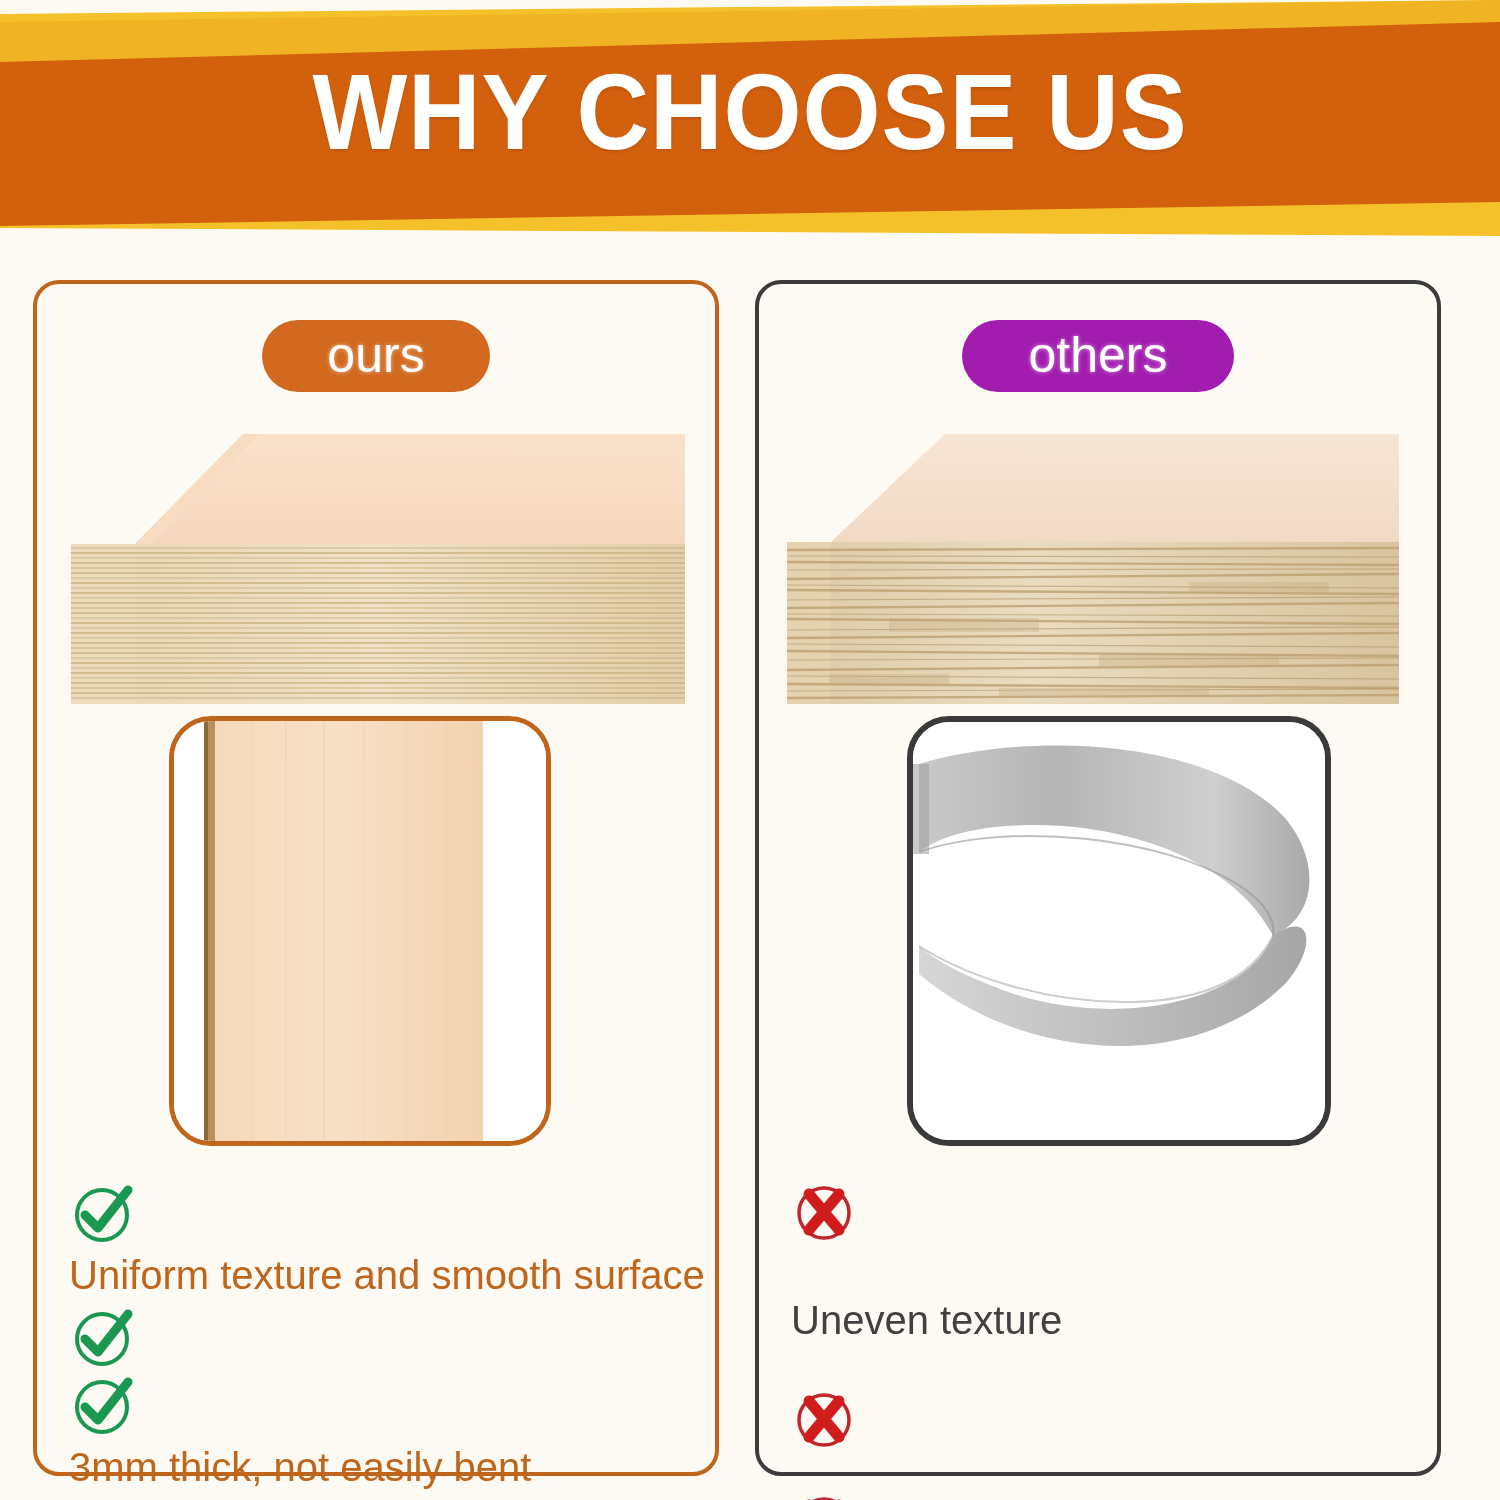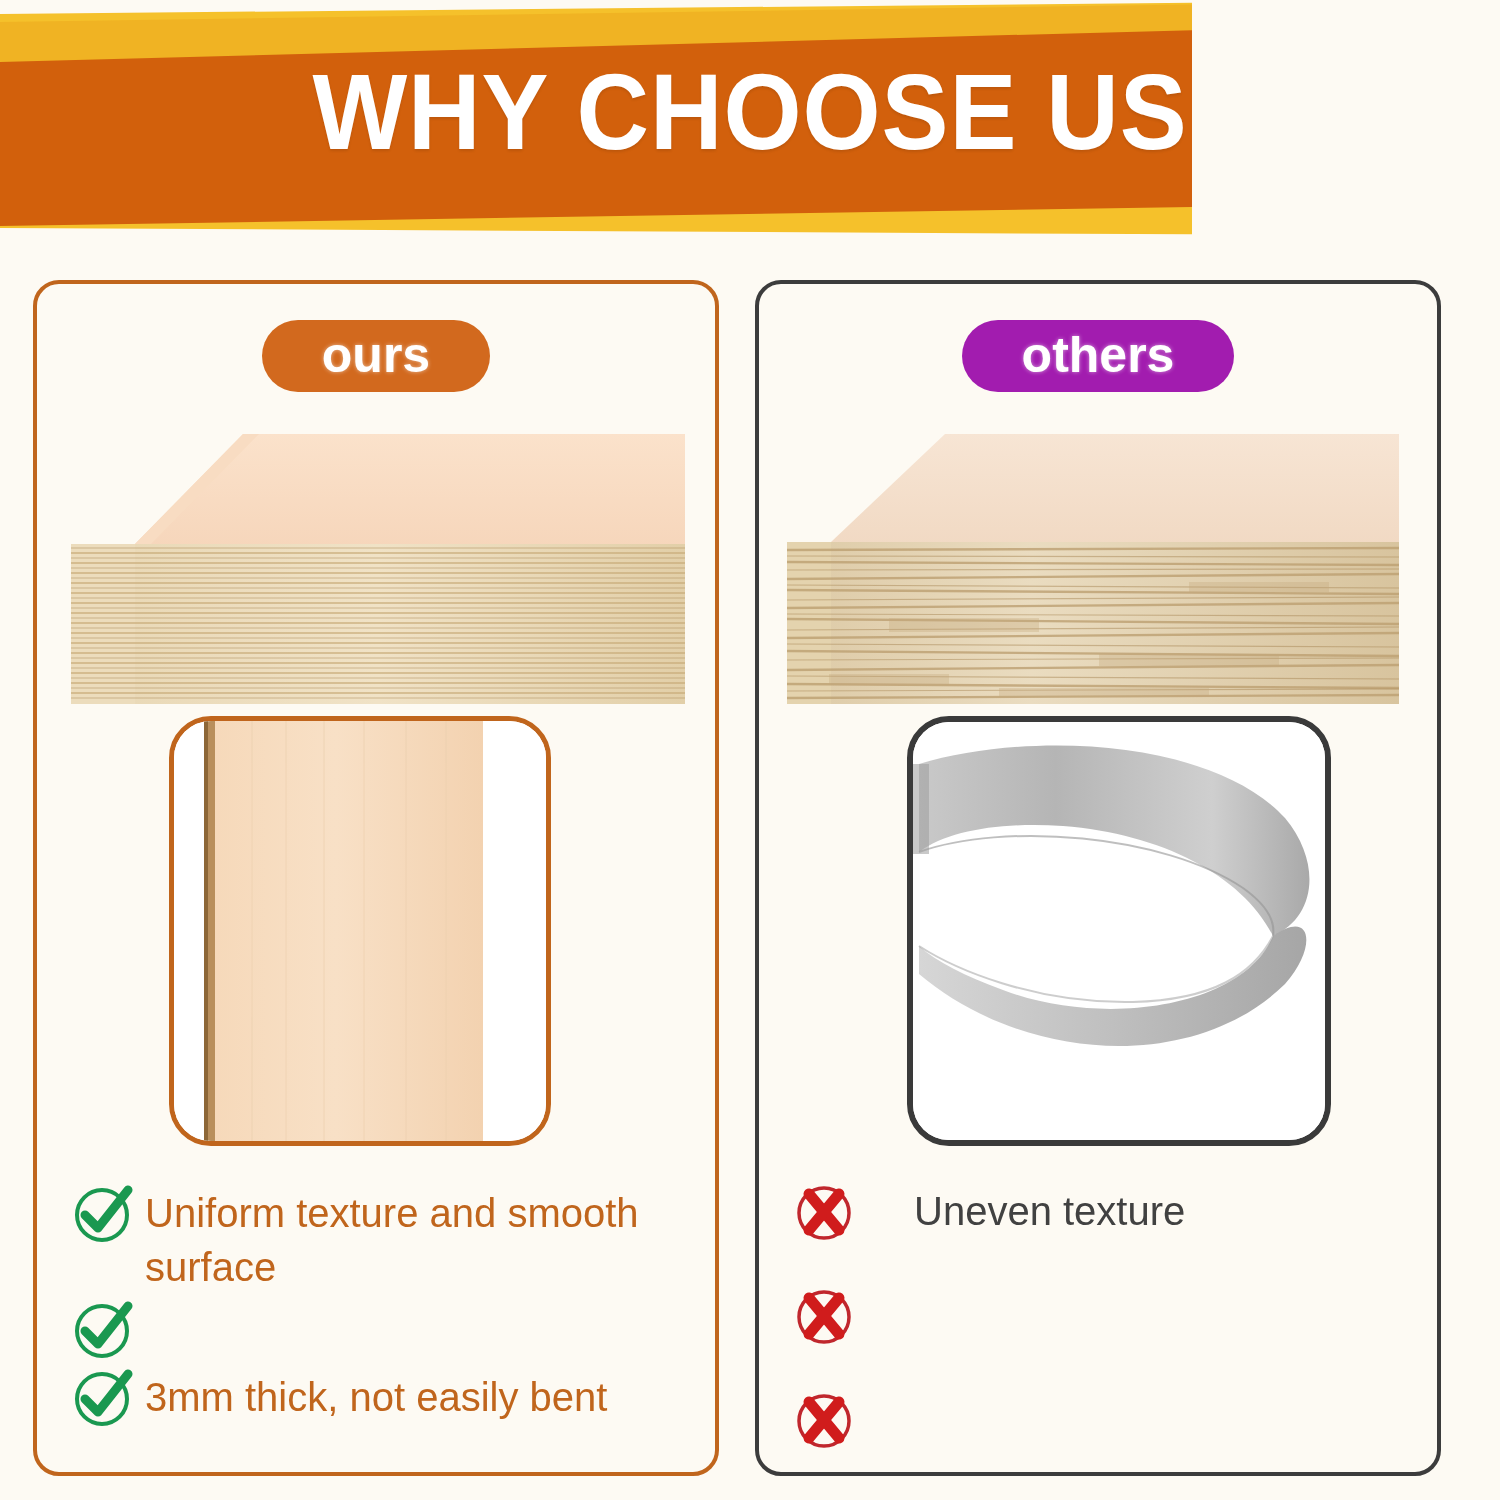--- a/index.html
+++ b/index.html
@@ -6,21 +6,21 @@
   body{
     width:1500px;height:1500px;
     background:#fdfaf3;
     font-family:"Liberation Sans", sans-serif;
     overflow:hidden;
     position:relative;
   }
 
   
   .banner-wrap{
-    position:absolute;left:0;top:0;width:1192px;height:248px;
+    position:absolute;left:0;top:0;width:1500px;height:248px;
     overflow:hidden;
   }
   .banner-svg{position:absolute;left:0;top:0;}
   .banner-title{
     position:absolute;
     left:0;top:58px;width:1500px;
     text-align:center;
     color:#ffffff;
     font-family:"Liberation Sans", sans-serif;
     font-weight:bold;
@@ -46,21 +46,21 @@
 
   
   .badge{
     position:absolute;top:36px;
     height:72px;line-height:70px;
     border-radius:36px;
     color:#ffffff;
     font-size:50px;
     text-align:center;
     font-family:"Liberation Sans", sans-serif;
-    font-weight:bold;
+    font-weight:normal;
     text-shadow:0 0 4px rgba(255,255,255,0.55);
     box-sizing:border-box;
   }
   .badge-ours{left:50%;transform:translateX(-50%);width:228px;background:#d2691e;}
   .badge-others{left:50%;transform:translateX(-50%);width:272px;background:#a21caf;}
 
   
   .stack{position:absolute;}
   .stack-ours{left:10px;top:138px;width:666px;height:296px;}
   .stack-others{left:10px;top:138px;width:666px;height:296px;}
@@ -77,20 +77,21 @@
   .inset-others{left:148px;top:432px;width:424px;height:430px;border:6px solid #3a3a3a;}
 
   
   .bullets{position:absolute;left:32px;width:640px;}
   .bullets-ours{top:900px;}
   .bullets-others{top:898px;}
 
   .bullet{
     display:flex;align-items:flex-start;
     margin-bottom:6px;
+    flex-direction:column;
   }
   .bullet-icon{flex:0 0 auto;width:70px;height:62px;margin-right:6px;}
   .bullet-text{
     font-size:40px;line-height:54px;
     font-family:"Liberation Sans", sans-serif;
     padding-top:2px;
   }
   .txt-ours{color:#c0651c;}
   .txt-others{color:#414141;}
   .bullets-others .bullet{margin-bottom:42px;gap:47px;}

